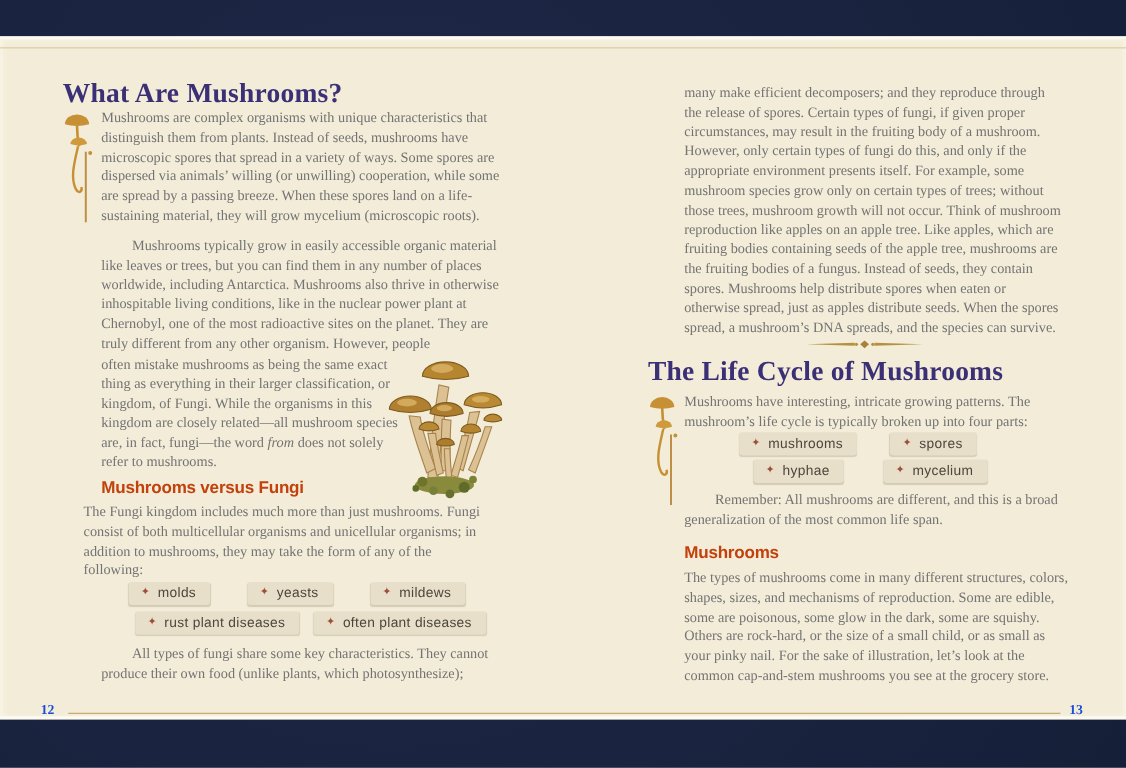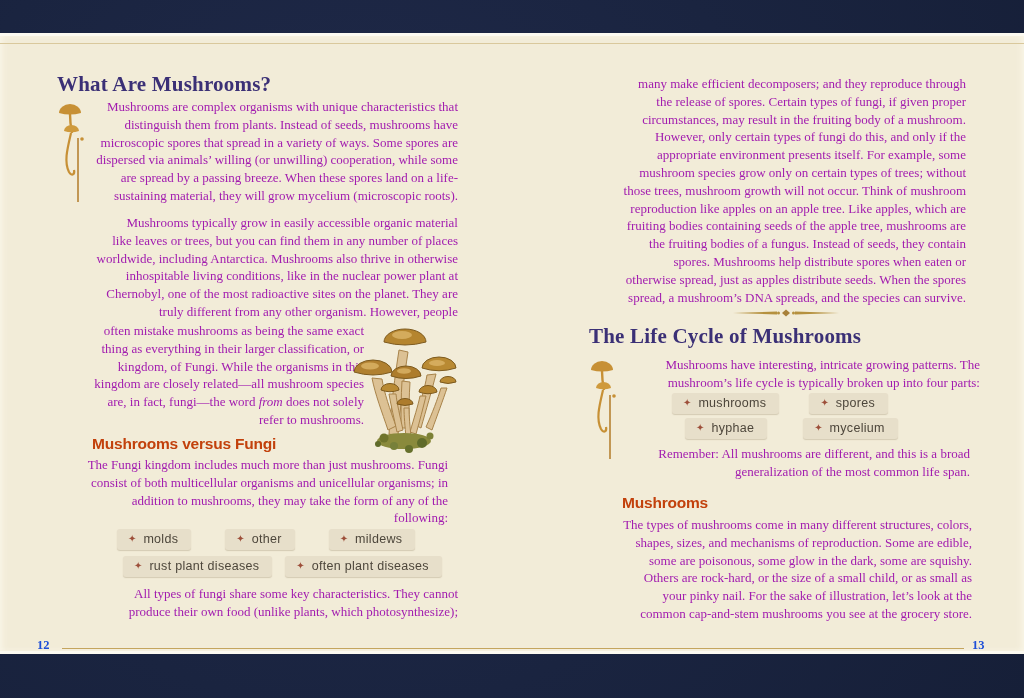--- a/index.html
+++ b/index.html
@@ -21,31 +21,31 @@
   }
   .book::before {
     content:""; position:absolute; left:0; right:0; top:7px; height:1px;
     background:#d9c89c;
   }
 
   
   .h1 {
     position:absolute;
     font-family:"Liberation Serif", serif; font-weight:700;
-    font-size:21px; letter-spacing:.2px; color:#3b3076;
+    font-size:25px; letter-spacing:.2px; color:#3b3076;
   }
   .h2 {
     position:absolute;
     font-family:"Liberation Sans", sans-serif; font-weight:700;
     font-size:15.5px; letter-spacing:-0.2px; color:#c2410c;
   }
   .body-text {
     position:absolute;
-    font-size:13px; line-height:17.8px; color:#a21caf;
-    text-align:right;
+    font-size:13px; line-height:17.8px; color:#737373;
+    text-align:left;
   }
   .indent { text-indent:28px; }
 
   .pagenum {
     position:absolute; top:602px;
     font-size:12.5px; font-weight:700; color:#1d4ed8;
   }
   .footer-rule {
     position:absolute; left:62px; top:612px; width:902px; height:1px;
     background:#c4a55e;
@@ -144,21 +144,21 @@
 
       <div class="body-text" style="left:76px; top:420px; width:372px;">The Fungi kingdom includes much more than just mushrooms. Fungi consist of both multicellular organisms and unicellular organisms; in addition to mushrooms, they may take the form of any of the following:</div>
 
       <div class="tag-row" style="left:117px; top:493px; gap:34px;">
         <span class="tag">
             <span class="sparkle">✦</span>
             <span class="tag-label">molds</span>
           </span>
         <span class="tag">
             <span class="sparkle">✦</span>
-            <span class="tag-label">other</span>
+            <span class="tag-label">yeasts</span>
           </span>
         <span class="tag">
             <span class="sparkle">✦</span>
             <span class="tag-label">mildews</span>
           </span>
       </div>
       <div class="tag-row" style="left:123px; top:520px; gap:13px;">
         <span class="tag">
             <span class="sparkle">✦</span>
             <span class="tag-label">rust plant diseases</span>
@@ -190,21 +190,21 @@
 
       <svg class="illus" style="left:587px; top:318px;" width="34" height="112" viewBox="0 0 34 106">
         <path d="M4,13 a11,9 0 0 1 22,0 q-11,3 -22,0 z" fill="#c79035"></path>
         <path d="M15,14 C15,22 16,28 17,33" stroke="#c79035" stroke-width="2.4" fill="none"></path>
         <path d="M9,31 a7.5,6 0 0 1 15,0 q-7.5,2.5 -15,0 z" fill="#cf9a3c"></path>
         <path d="M16,33 C12,50 9,62 14,72 C17,77 20,74 19,70" stroke="#c79035" stroke-width="2.2" fill="none"></path>
         <path d="M23,38 L23,102" stroke="#bd8e46" stroke-width="1.8" fill="none"></path>
         <circle cx="27" cy="39" r="1.8" fill="#c79035"></circle>
       </svg>
 
-      <div class="body-text" style="left:622px; top:320px; width:346px;margin-left:12px;">Mushrooms have interesting, intricate growing patterns. The mushroom’s life cycle is typically broken up into four parts:</div>
+      <div class="body-text" style="left:622px; top:320px; width:346px;">Mushrooms have interesting, intricate growing patterns. The mushroom’s life cycle is typically broken up into four parts:</div>
 
       <div class="tag-row" style="left:672px; top:357px; gap:30px;">
         <span class="tag">
             <span class="sparkle">✦</span>
             <span class="tag-label">mushrooms</span>
           </span>
         <span class="tag">
             <span class="sparkle">✦</span>
             <span class="tag-label">spores</span>
           </span>

